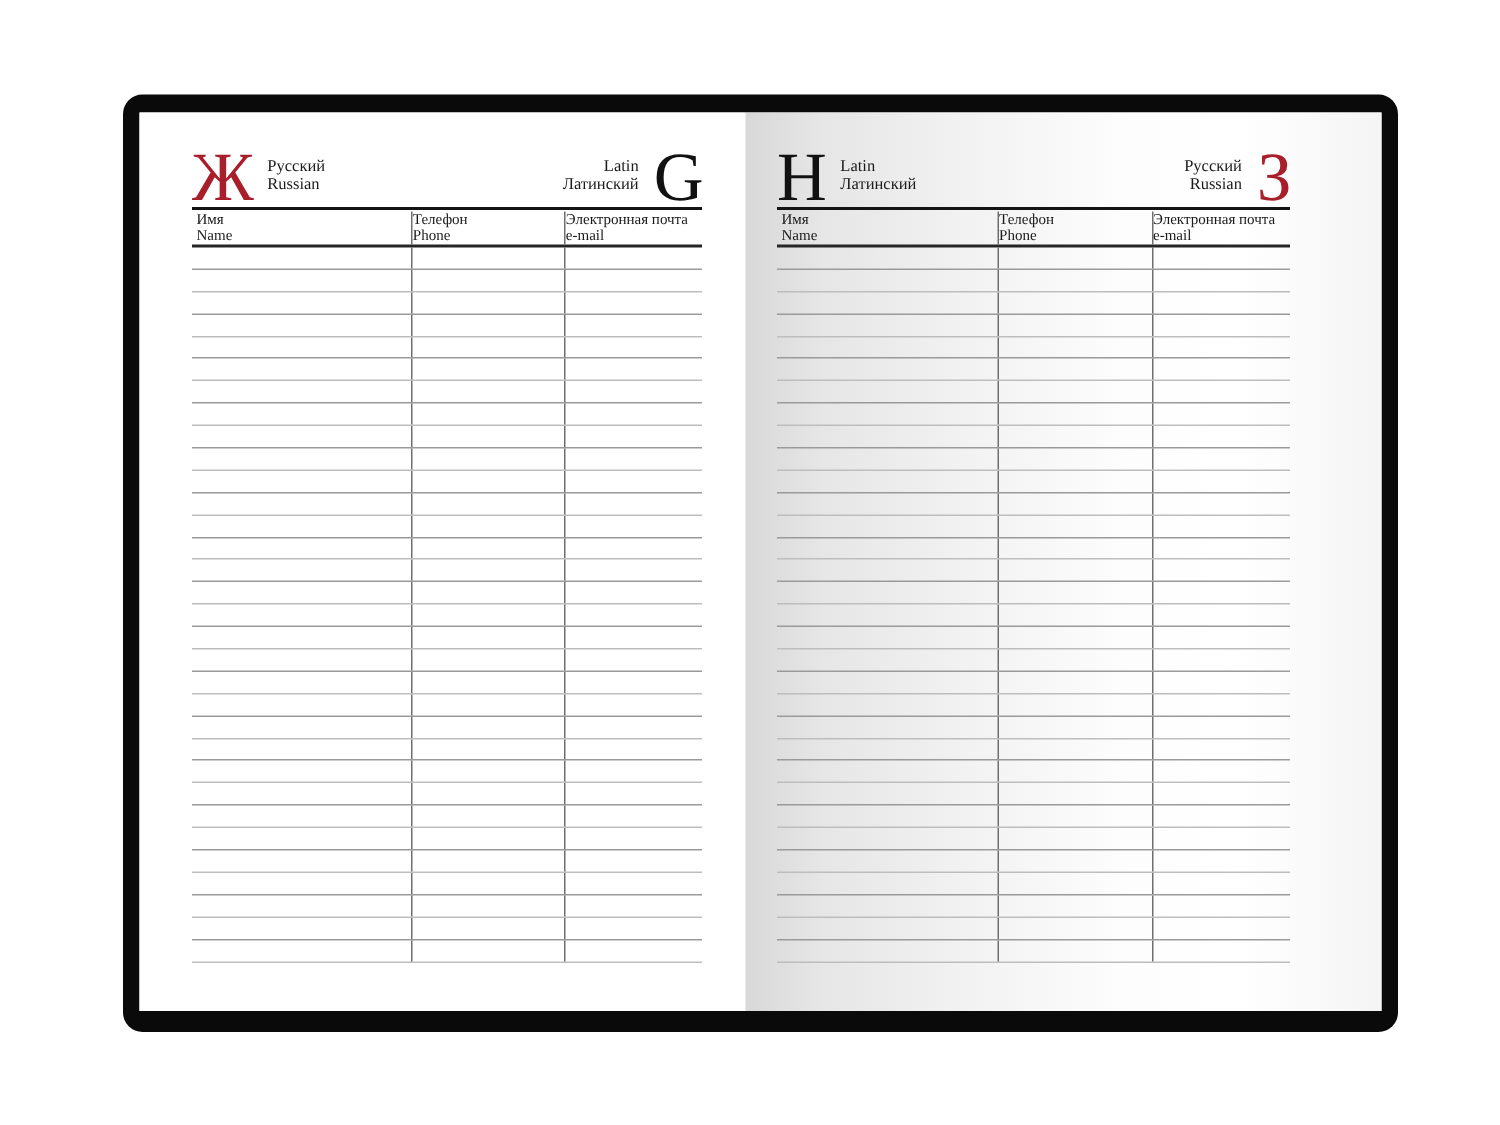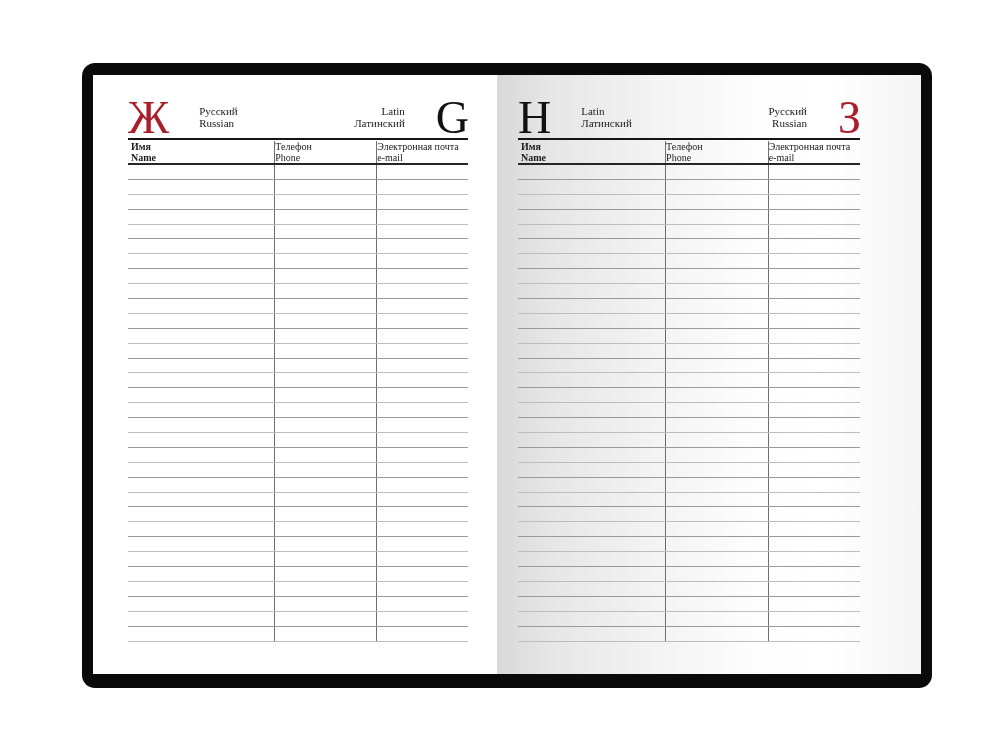--- a/index.html
+++ b/index.html
@@ -59,21 +59,21 @@
   .big-letter {
     font-size: 46px;
     line-height: 0.82;
     font-weight: normal;
     letter-spacing: -1px;
   }
   .letter-dark { color: #111111; }
   .lang-label {
     font-size: 11px;
     line-height: 11.5px;
-    margin: 0 31px;
+    margin: 0 10px;
     display: inline-block;
   }
   .lang-label.align-right { text-align: right; }
   .lang-line { display: block; }
   .addr-table {
     width: 100%;
     border-top: 2px solid #141414;
   }
   .thead {
     display: grid;
@@ -85,21 +85,20 @@
     line-height: 11px;
     padding-top: 1px;
   }
   .hcell {
     box-sizing: border-box;
     text-align: left;
   }
   .hcell.first {
     text-align: left;
     padding-left: 3px;
-    font-weight: bold;
   }
   .hcell .hline { display: block; }
   .thead .hcell:nth-child(-n+2),
   .trow  .tcell:nth-child(-n+2) {
     border-right: 1px solid #6f6f6f;
   }
   .tbody { width: 100%; }
   .trow {
     display: grid;
     grid-template-columns: 43.3% 30% 26.7%;

